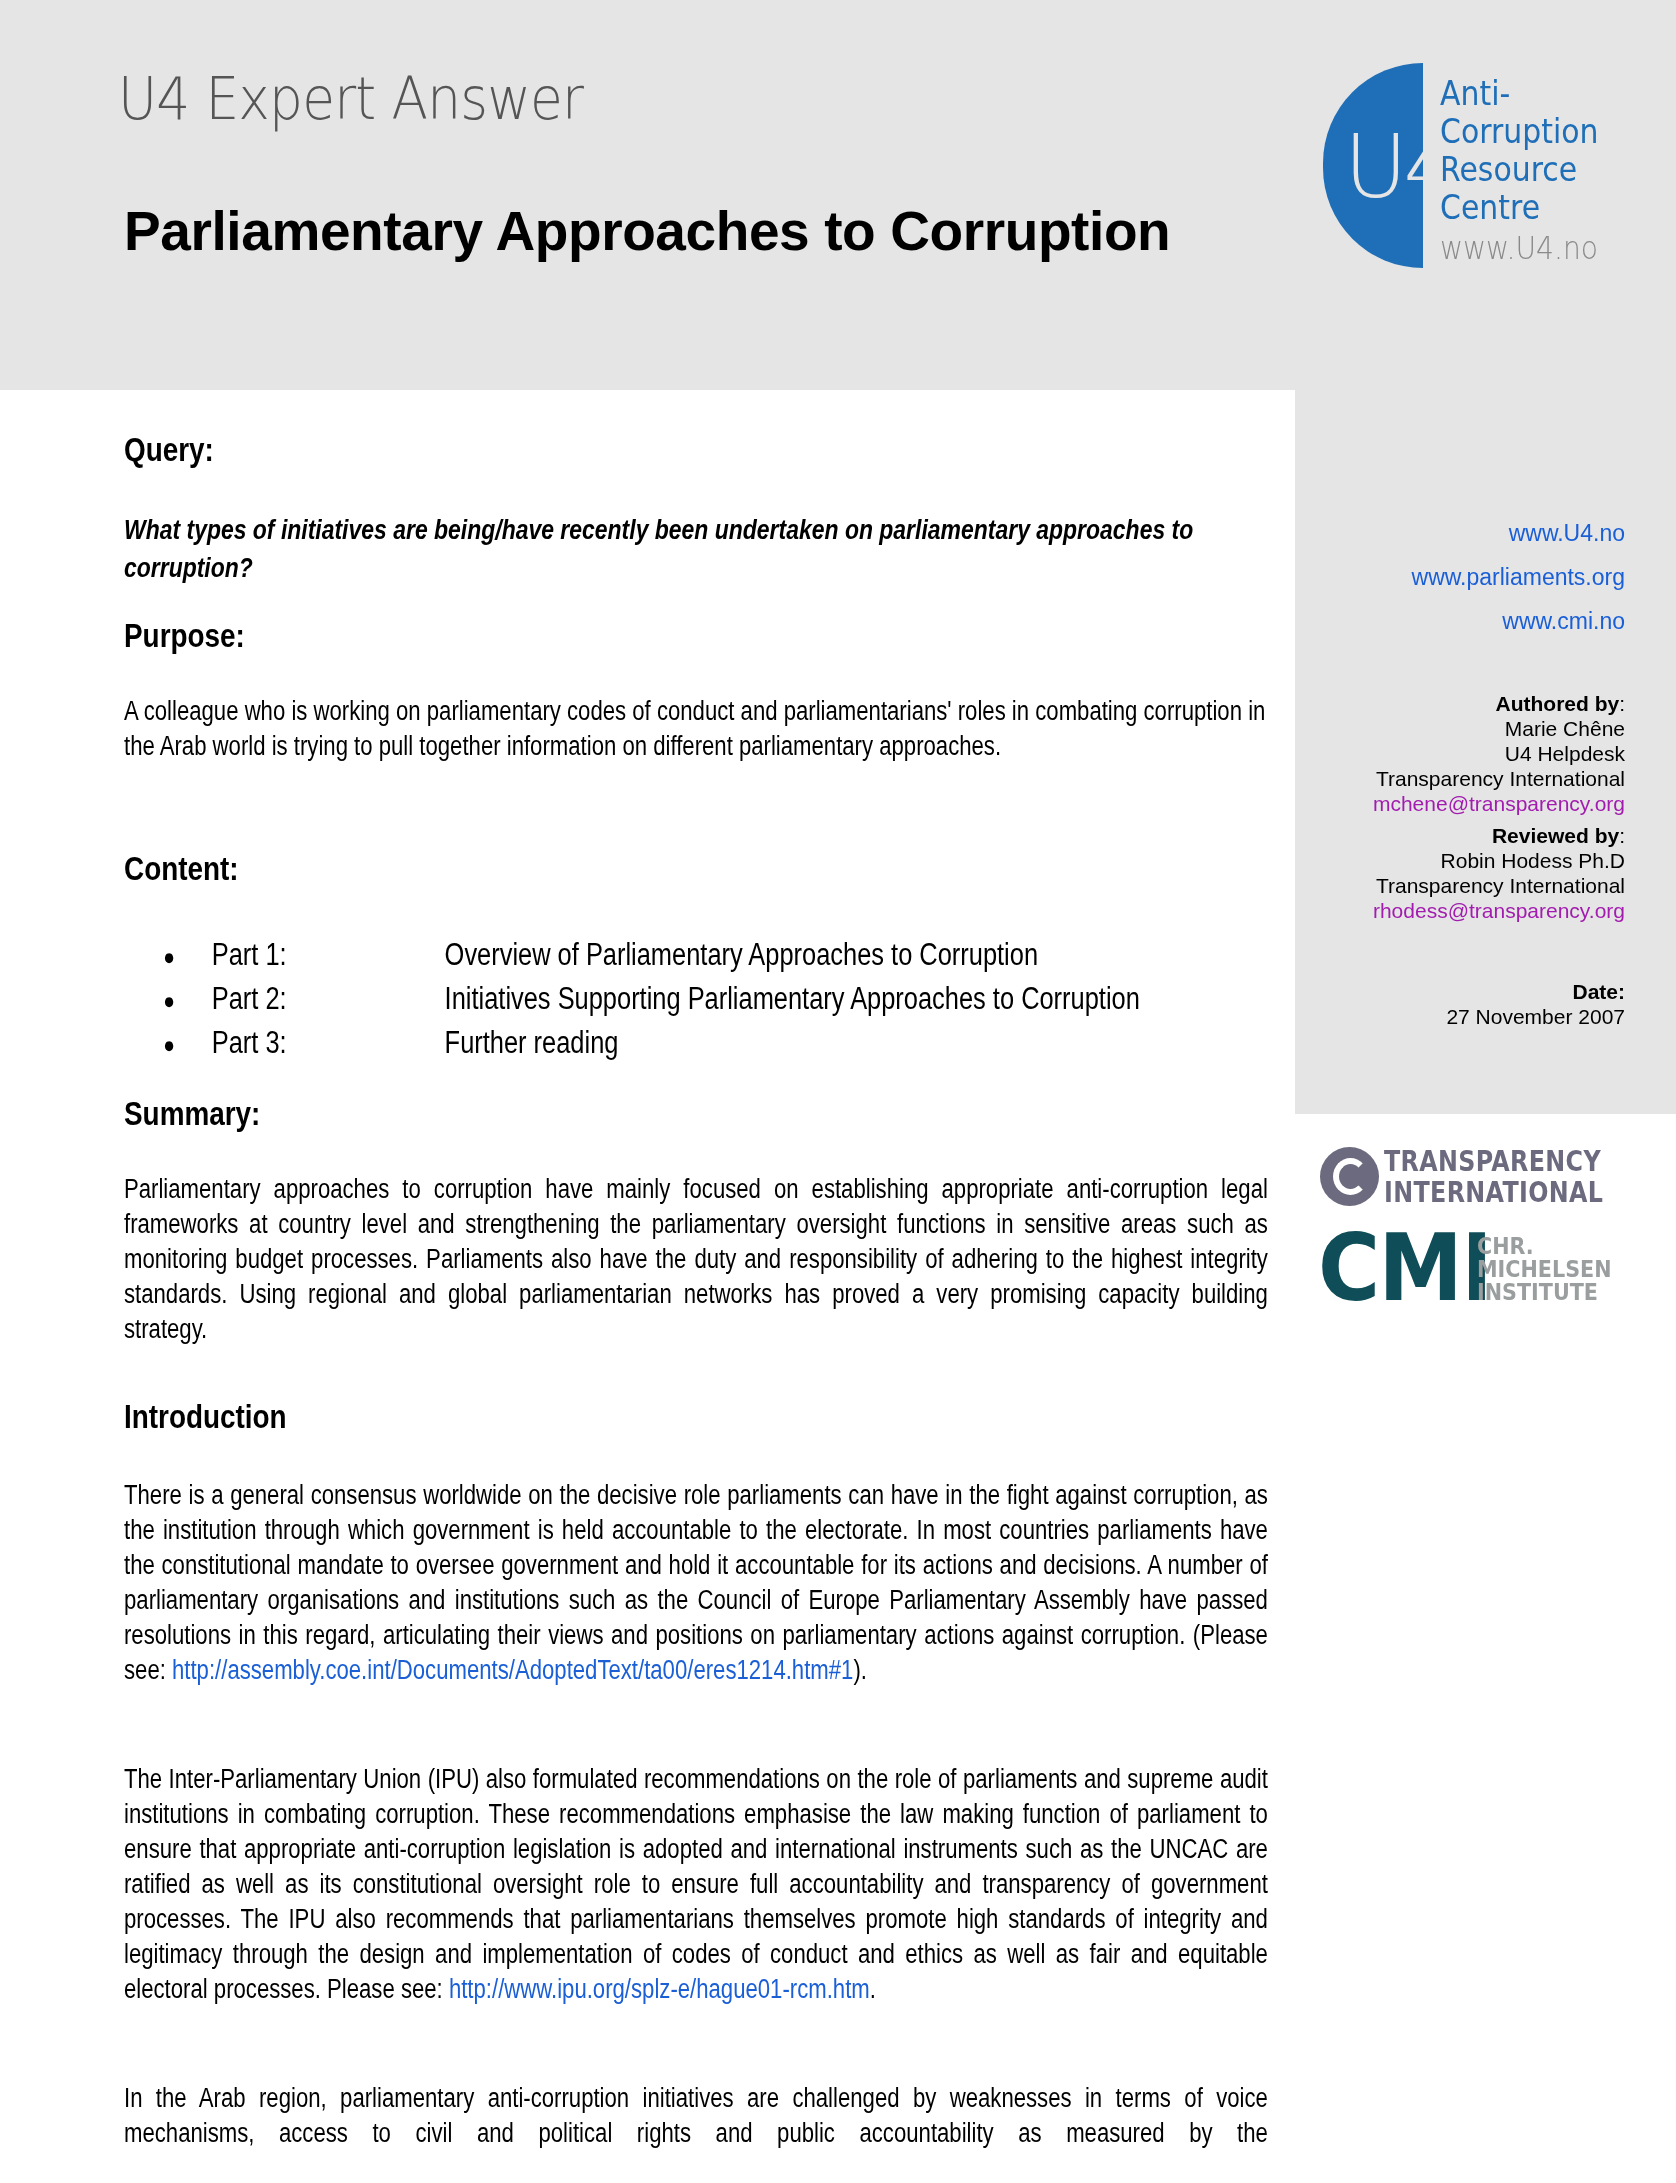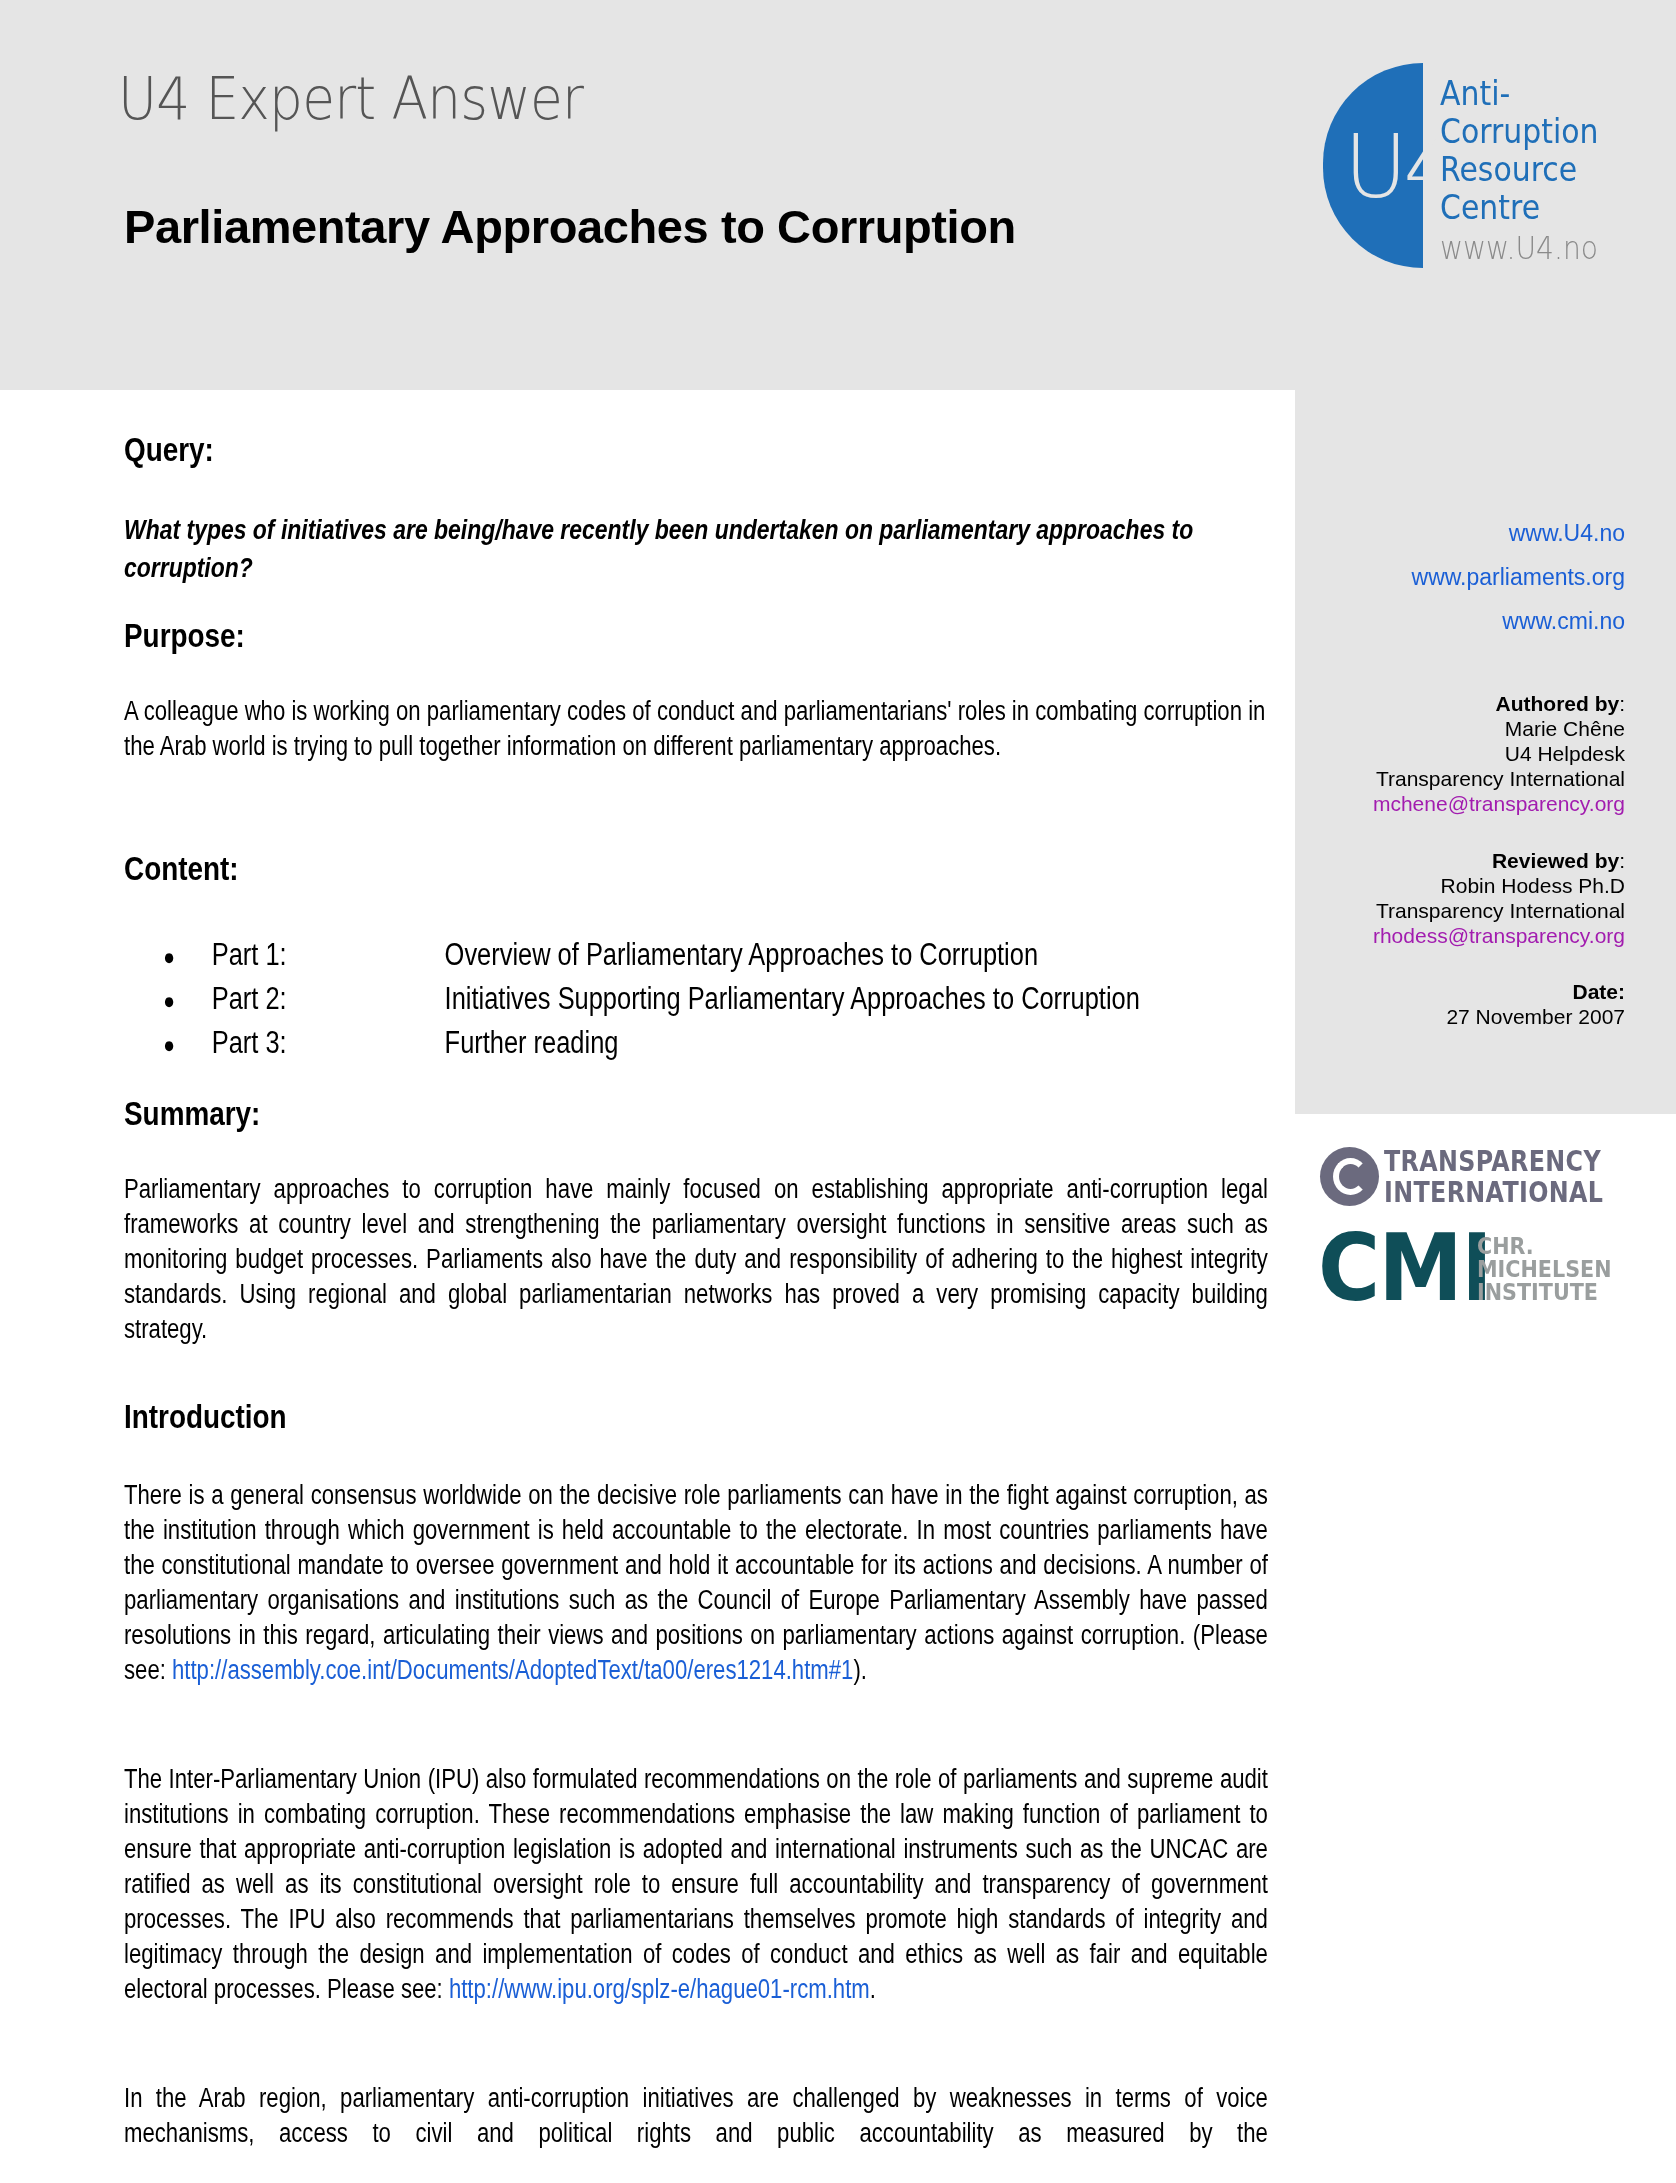--- a/index.html
+++ b/index.html
@@ -26,21 +26,21 @@
       font-weight: 200;
       font-size: 58px;
       letter-spacing: -0.9px;
       color: #555;
       transform: scaleX(0.92);
       transform-origin: left top;
     }
     .doc-title {
       position: absolute; left: 124px; top: 199px;
       font-weight: bold;
-      font-size: 47px;
+      font-size: 55px;
       letter-spacing: -0.4px;
     }
     
     .u4-logo { position: absolute; left: 1323px; top: 63px; width: 332px; height: 205px; }
     .u4-half {
       position: absolute; left: 0; top: 0; width: 100px; height: 205px;
       background: #1f6fb8;
       border-radius: 103px 0 0 103px;
     }
     .u4-mark {
@@ -228,21 +228,21 @@
 </div>
 
 <div class="side" style="top:691px;">
   <div><span class="label">Authored by</span><span>:</span></div>
   <div>Marie Chêne</div>
   <div>U4 Helpdesk</div>
   <div>Transparency International</div>
   <div class="mail">mchene@transparency.org</div>
 </div>
 
-<div class="side" style="top:848px;">
+<div class="side" style="top:823px;">
   <div><span class="label">Reviewed by</span><span>:</span></div>
   <div>Robin Hodess Ph.D</div>
   <div>Transparency International</div>
   <div class="mail">rhodess@transparency.org</div>
 </div>
 
 <div class="side" style="top:979px;">
   <div class="label">Date:</div>
   <div class="date">27 November 2007</div>
 </div>

